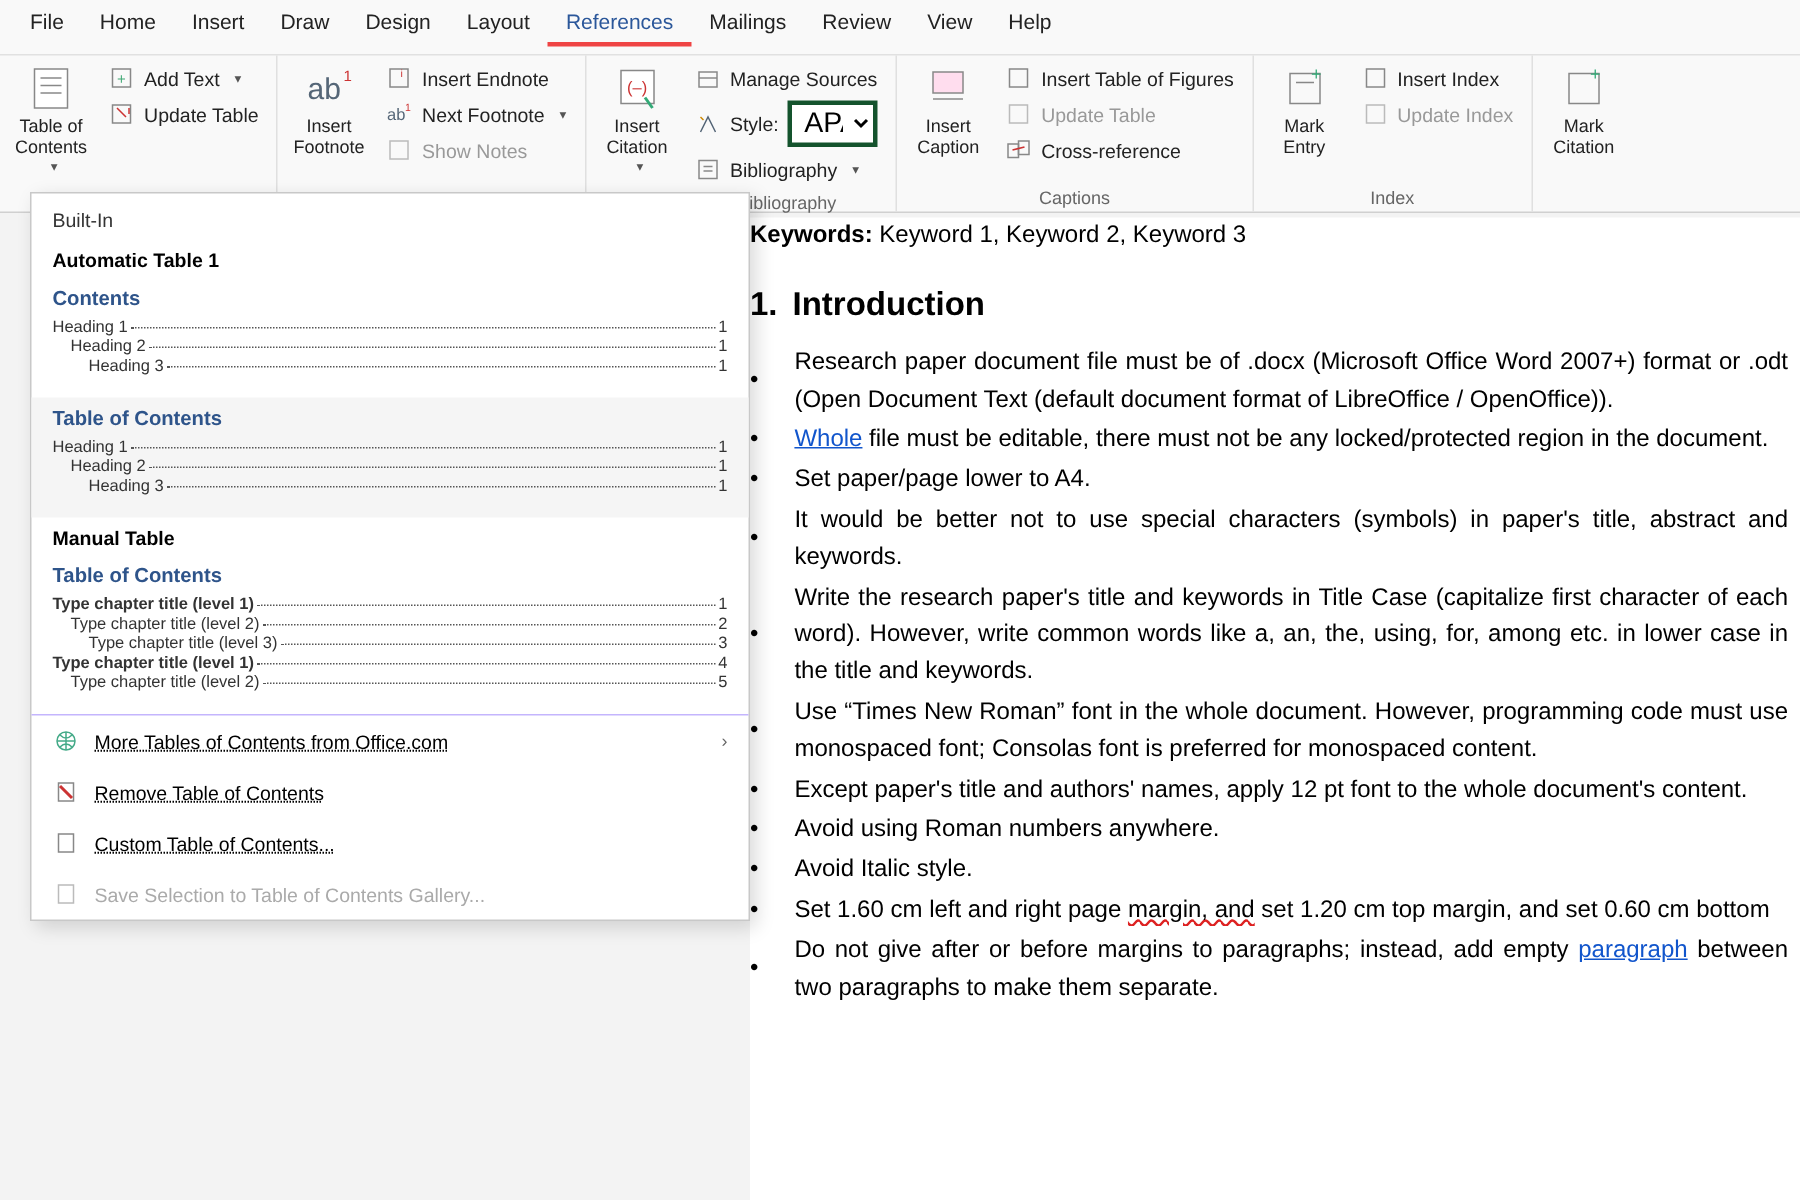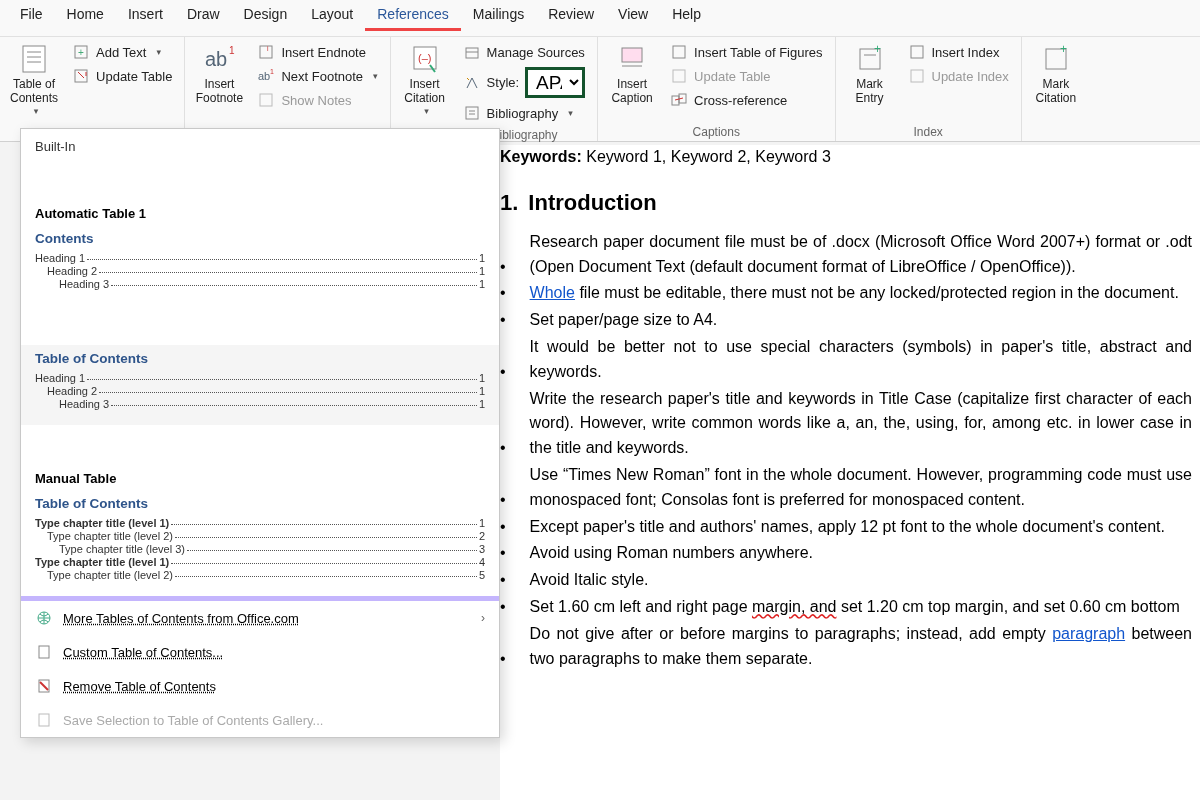--- a/index.html
+++ b/index.html
@@ -21,43 +21,43 @@
 .col { display: flex; flex-direction: column; gap: 2px; padding: 2px 4px; }
 .smallbtn { display: flex; align-items: center; gap: 6px; padding: 2px 4px; font-size: 13px; cursor: pointer; }
 .smallbtn.disabled { color: #999; }
 .smallbtn .ico { width: 18px; height: 18px; display: inline-flex; align-items: center; justify-content: center; flex-shrink: 0; }
 .caret { font-size: 9px; color: #555; margin-left: 4px; }
 select.style-select { font-size: 19px; border: 3px solid #14532d; padding: 1px 4px; width: 60px; background: #fff; }
 
 
 .dropdown { position: absolute; left: 20px; top: 128px; width: 480px; background: #fff; border: 1px solid #c8c8c8; box-shadow: 4px 4px 12px rgba(0,0,0,.15); font-size: 13px; z-index: 10; }
 .dd-section-title { font-weight: 400; font-size: 13px; padding: 10px 14px 6px 14px; color: #333; }
-.dd-preview { padding: 6px 14px 14px 14px; margin-top: 40px; }
+.dd-preview { padding: 6px 14px 14px 14px; }
 .dd-preview.gray { background: #f5f5f5; }
 .preview-title { color: #2e548a; font-weight: 600; font-size: 13.5px; margin-bottom: 6px; }
 .toc-row { display: flex; align-items: baseline; font-size: 11px; color: #333; margin-bottom: 1px; font-family: Georgia, serif; }
 .toc-row .txt { white-space: nowrap; }
 .toc-row .dots { border-bottom: 1px dotted #555; flex: 1; margin: 0 2px; position: relative; top: -2px; }
 .toc-row .pg { white-space: nowrap; }
 .toc-row.lvl2 { padding-left: 12px; text-align: center; }
 .toc-row.lvl3 { padding-left: 24px; }
 .toc-row.bold .txt { font-weight: 600; }
-.dd-menu { border-top: 5px solid #c4b5fd; }
+.dd-menu { border-top: 1px solid #c4b5fd; }
 .dd-menu-item { display: flex; align-items: center; gap: 10px; padding: 8px 14px; cursor: pointer; }
 .dd-menu-item.disabled { color: #aaa; }
 .dd-menu-item .ico { width: 18px; height: 18px; display: inline-flex; align-items: center; justify-content: center; }
 .dd-menu-item .arrow { margin-left: auto; color: #666; font-size: 12px; }
 
 
 .doc { position: absolute; left: 500px; top: 145px; right: 0; bottom: 0; background: #fff; padding: 0 8px 8px 0; font-family: "Times New Roman", Georgia, serif; font-size: 16px; color: #000; line-height: 1.55; overflow: hidden; }
 .doc .kw { font-weight: 700; }
 .doc h1 { font-size: 22px; font-weight: 700; margin-top: 16px; margin-bottom: 10px; }
 .doc h1 .num { margin-right: 10px; }
 .doc ul { list-style: none; }
-.doc li { display: flex; align-items: flex-end; text-align: justify; margin-bottom: 2px; }
+.doc li { display: flex; align-items: center; text-align: justify; margin-bottom: 2px; }
 .doc li::before { content: "•"; margin: 0 24px 0 0; font-size: 16px; }
 .doc li.spaced-above { }
 .doc .link { color: #1155cc; text-decoration: underline; }
 .doc .redwave { text-decoration: underline wavy #d22; }
 
 
 svg { display: block; }
 </style>
 </head>
 <body>
@@ -396,32 +396,32 @@
             <path d="M2 8 H14 M8 2 V14 M4 4 Q8 8 12 4 M4 12 Q8 8 12 12" stroke="#4a8" fill="none"></path>
           </svg>
         </span>
       <span style="text-decoration:underline;text-decoration-style:dotted">More Tables of Contents from Office.com</span>
       <span class="arrow">›</span>
     </div>
     <div class="dd-menu-item">
       <span class="ico">
           <svg width="16" height="16">
             <rect x="3" y="2" width="10" height="12" fill="none" stroke="#888"></rect>
+            <line x1="4" y1="4" x2="12" y2="12" stroke="#c33" stroke-width="2"></line>
           </svg>
         </span>
-      <span style="text-decoration:underline;text-decoration-style:dotted">Custom Table of Contents...</span>
+      <span style="text-decoration:underline;text-decoration-style:dotted">Remove Table of Contents</span>
     </div>
     <div class="dd-menu-item">
       <span class="ico">
           <svg width="16" height="16">
             <rect x="3" y="2" width="10" height="12" fill="none" stroke="#888"></rect>
-            <line x1="4" y1="4" x2="12" y2="12" stroke="#c33" stroke-width="2"></line>
           </svg>
         </span>
-      <span style="text-decoration:underline;text-decoration-style:dotted">Remove Table of Contents</span>
+      <span style="text-decoration:underline;text-decoration-style:dotted">Custom Table of Contents...</span>
     </div>
     <div class="dd-menu-item disabled">
       <span class="ico">
           <svg width="16" height="16">
             <rect x="3" y="2" width="10" height="12" fill="none" stroke="#bbb"></rect>
           </svg>
         </span>
       <span>Save Selection to Table of Contents Gallery...</span>
     </div>
   </div>
@@ -435,21 +435,21 @@
     <span class="num">1.</span><span>Introduction</span>
   </h1>
   <ul id="doclist">
       <li>
         <span>Research paper document file must be of .docx (Microsoft Office Word 2007+) format or .odt (Open Document Text (default document format of LibreOffice / OpenOffice)).</span>
       </li>
       <li>
         <span><span class="link">Whole</span> file must be editable, there must not be any locked/protected region in the document.</span>
       </li>
       <li>
-        <span>Set paper/page size to A4.</span>
+        <span>Set paper/page lower to A4.</span>
       </li>
       <li class="spaced-above">
         <span>It would be better not to use special characters (symbols) in paper's title, abstract and keywords.</span>
       </li>
       <li>
         <span>Write the research paper's title and keywords in Title Case (capitalize first character of each word). However, write common words like a, an, the, using, for, among etc. in lower case in the title and keywords.</span>
       </li>
       <li class="spaced-above">
         <span>Use “Times New Roman” font in the whole document. However, programming code must use monospaced font; Consolas font is preferred for monospaced content.</span>
       </li>

